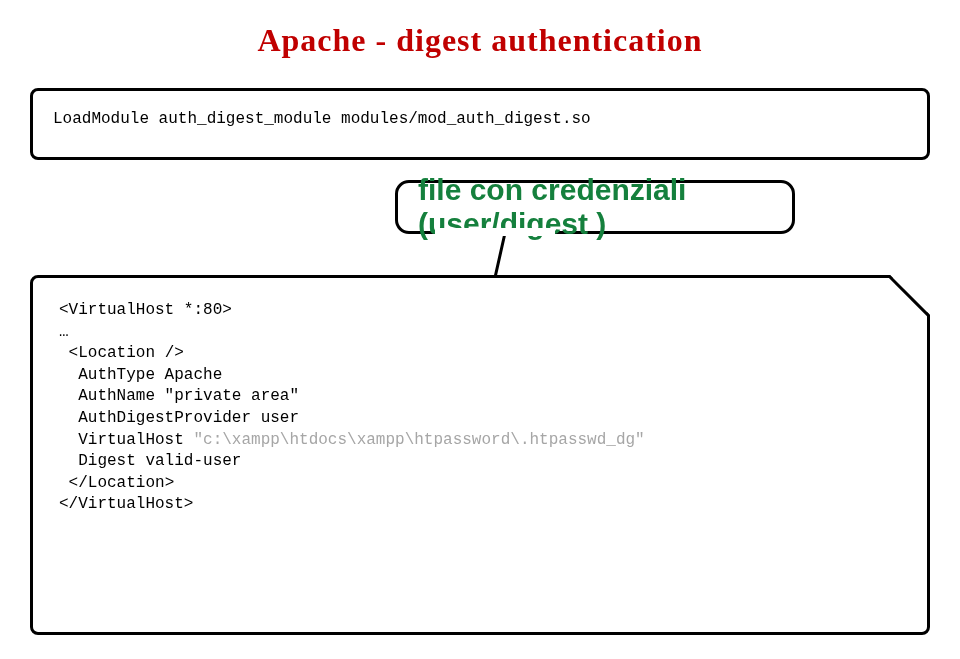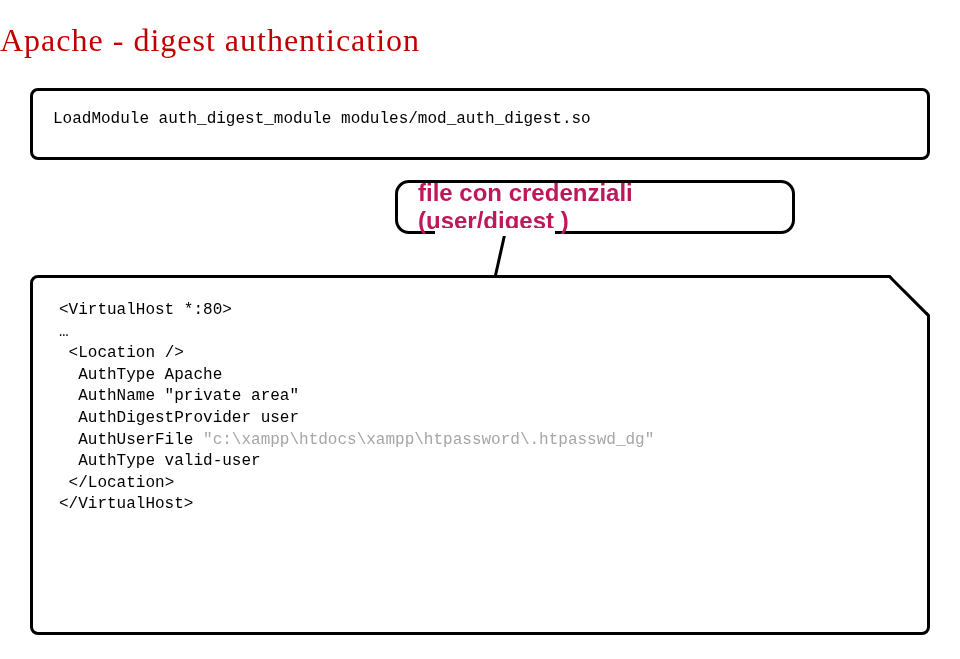--- a/index.html
+++ b/index.html
@@ -6,24 +6,24 @@
   body {
     margin: 0;
     width: 960px;
     height: 659px;
     background: #fff;
     font-family: Verdana, Arial, sans-serif;
     position: relative;
     overflow: hidden;
   }
   .title {
-    text-align: left;
+    text-align: center;
     color: #c00000;
     font-family: Georgia, 'Times New Roman', serif;
-    font-weight: normal;
+    font-weight: bold;
     font-size: 32px;
     letter-spacing: 1px;
     margin-top: 22px;
   }
   .box1 {
     position: absolute;
     left: 30px;
     top: 88px;
     width: 900px;
     height: 72px;
@@ -39,23 +39,23 @@
     width: 400px;
     height: 54px;
     border: 3px solid #000;
     border-radius: 14px;
     background: #fff;
     display: flex;
     align-items: center;
     padding: 0 20px;
   }
   .callout-text {
-    color: #be185d;
+    color: #15803d;
     font-weight: bold;
-    font-size: 24px;
+    font-size: 30px;
     font-family: Arial, sans-serif;
   }
   .tail {
     position: absolute;
     left: 435px;
     top: 228px;
     pointer-events: none;
   }
   .box2 {
     position: absolute;
@@ -115,17 +115,17 @@
 </svg>
 
 <div class="box2">
   <div class="corner-cut"></div>
   <div class="mono"><span>&lt;VirtualHost *:80&gt;</span>
 <span>…</span>
  <span>&lt;Location /&gt;</span>
   <span>AuthType Apache</span>
   <span>AuthName "private area"</span>
   <span>AuthDigestProvider user</span>
-  <span>AuthUserFile </span><span class="path">"c:\xampp\htdocs\xampp\htpassword\.htpasswd_dg"</span>
-  <span>AuthType valid-user</span>
+  <span>VirtualHost </span><span class="path">"c:\xampp\htdocs\xampp\htpassword\.htpasswd_dg"</span>
+  <span>Digest valid-user</span>
  <span>&lt;/Location&gt;</span>
 <span>&lt;/VirtualHost&gt;</span></div>
 </div>
 
 </body></html>

